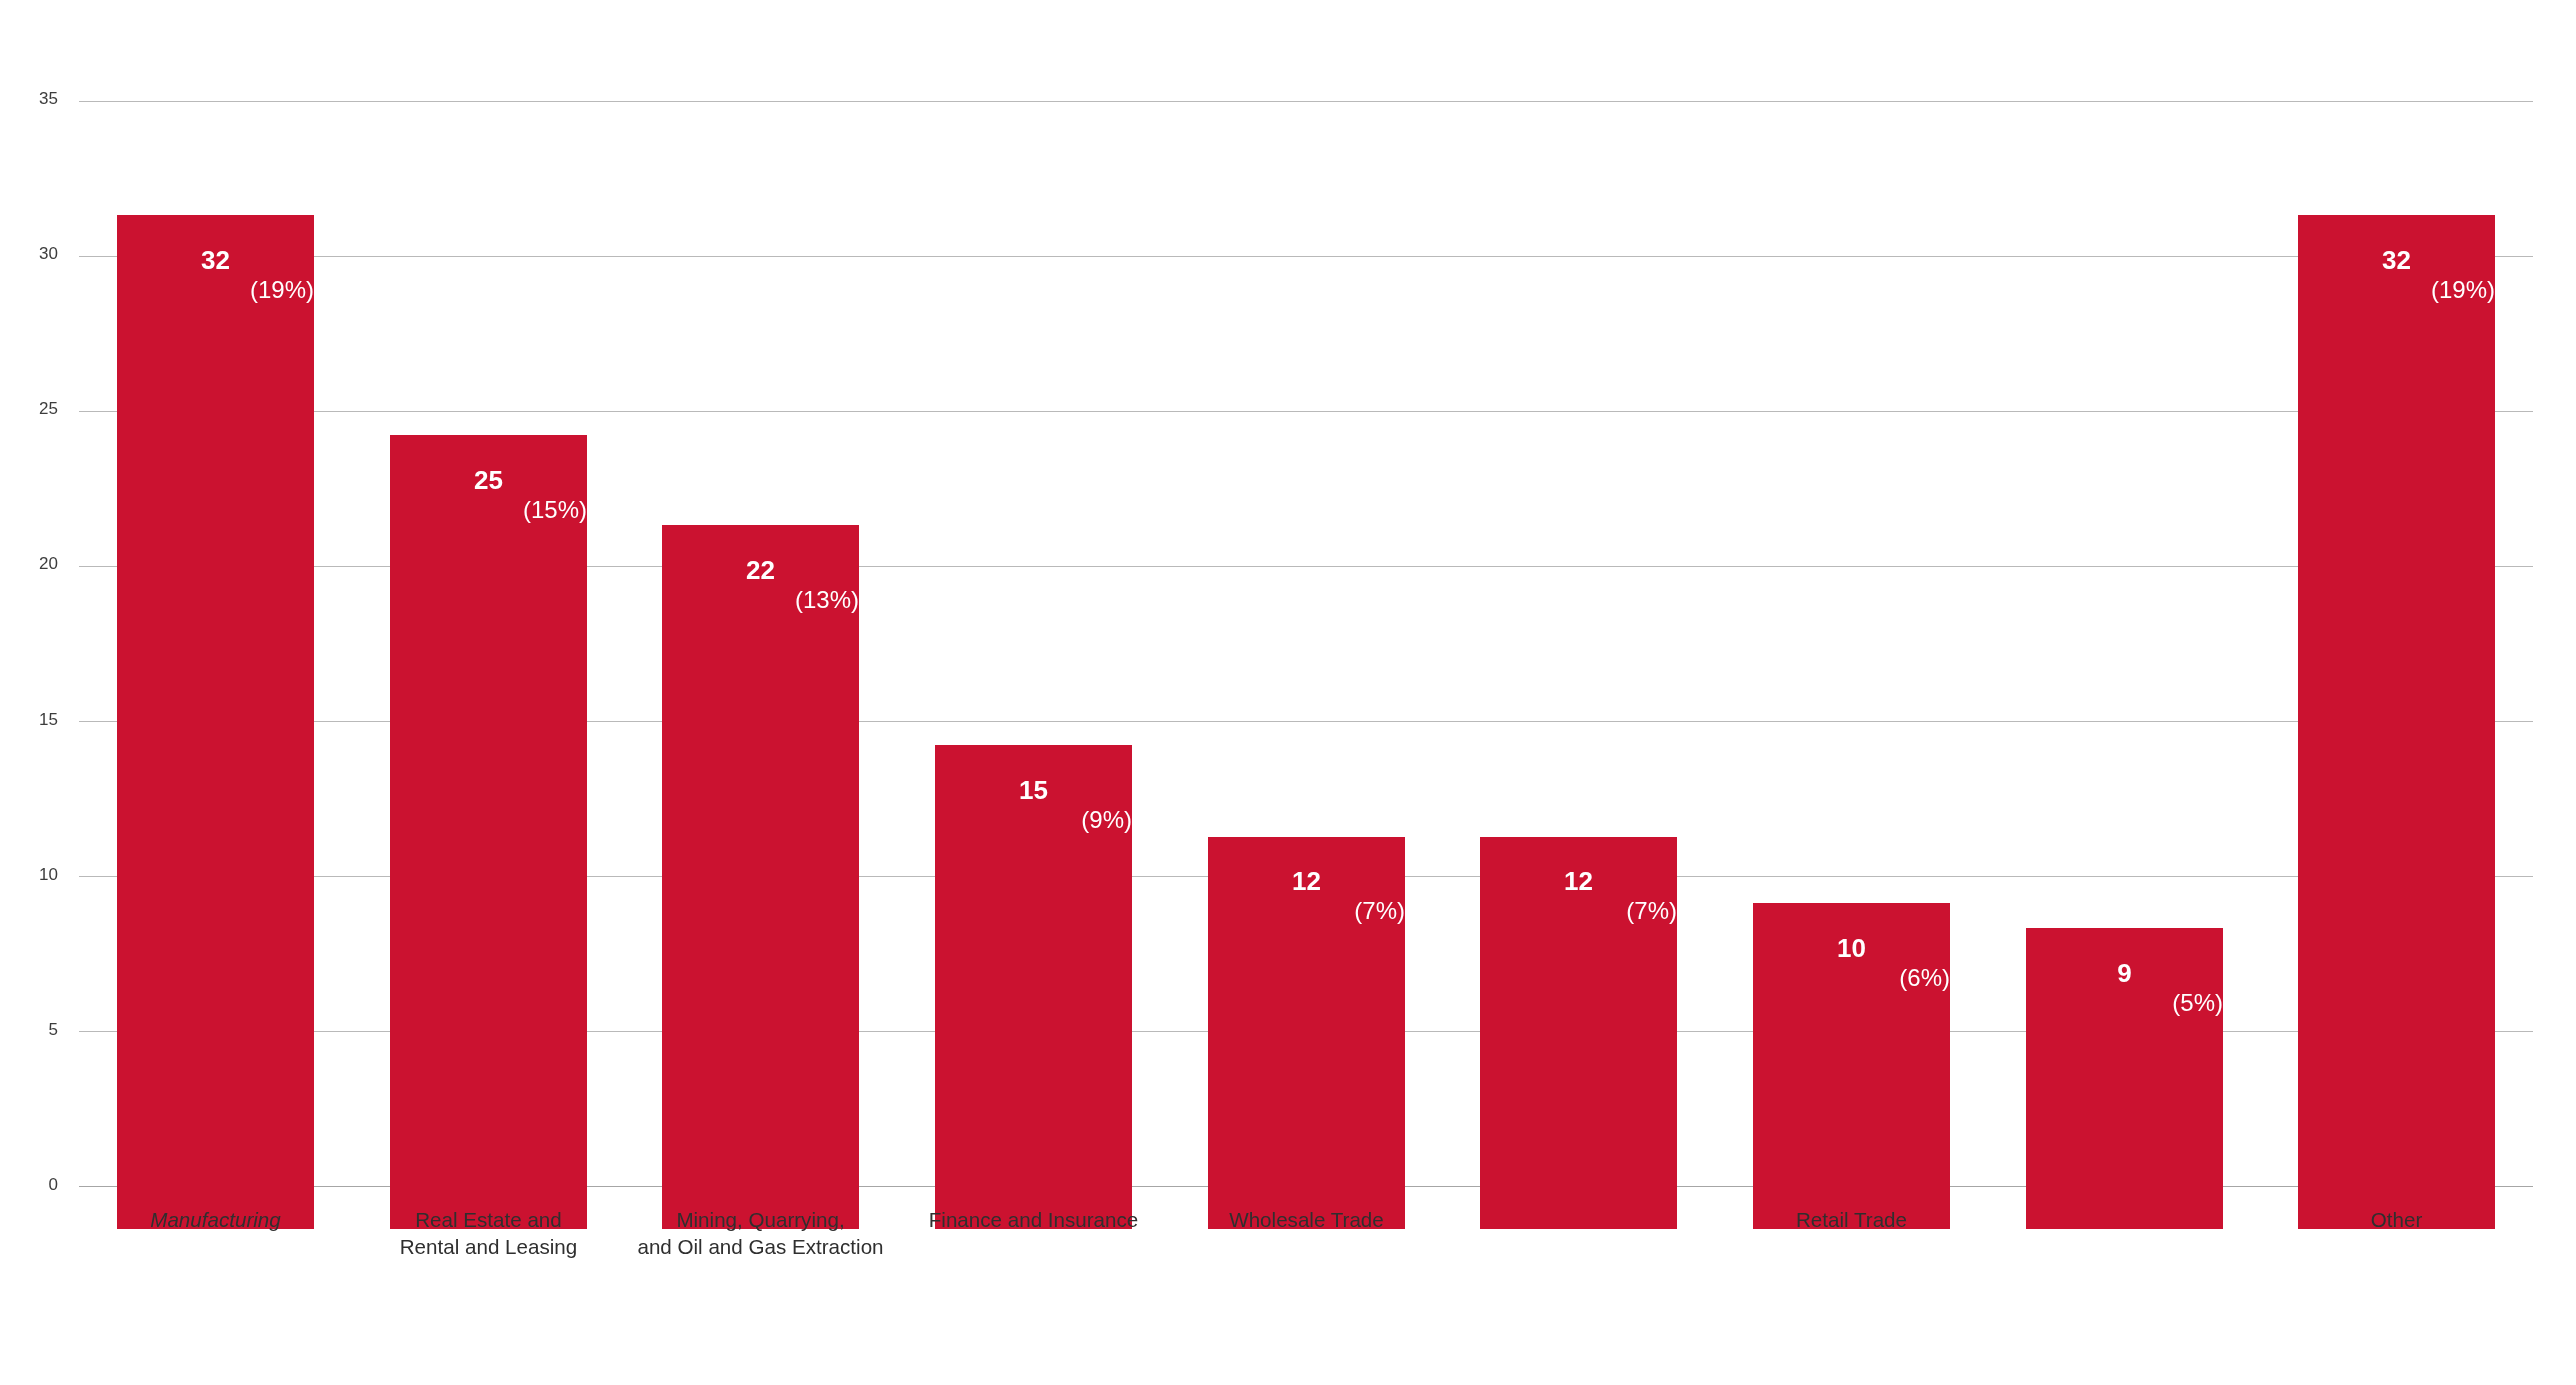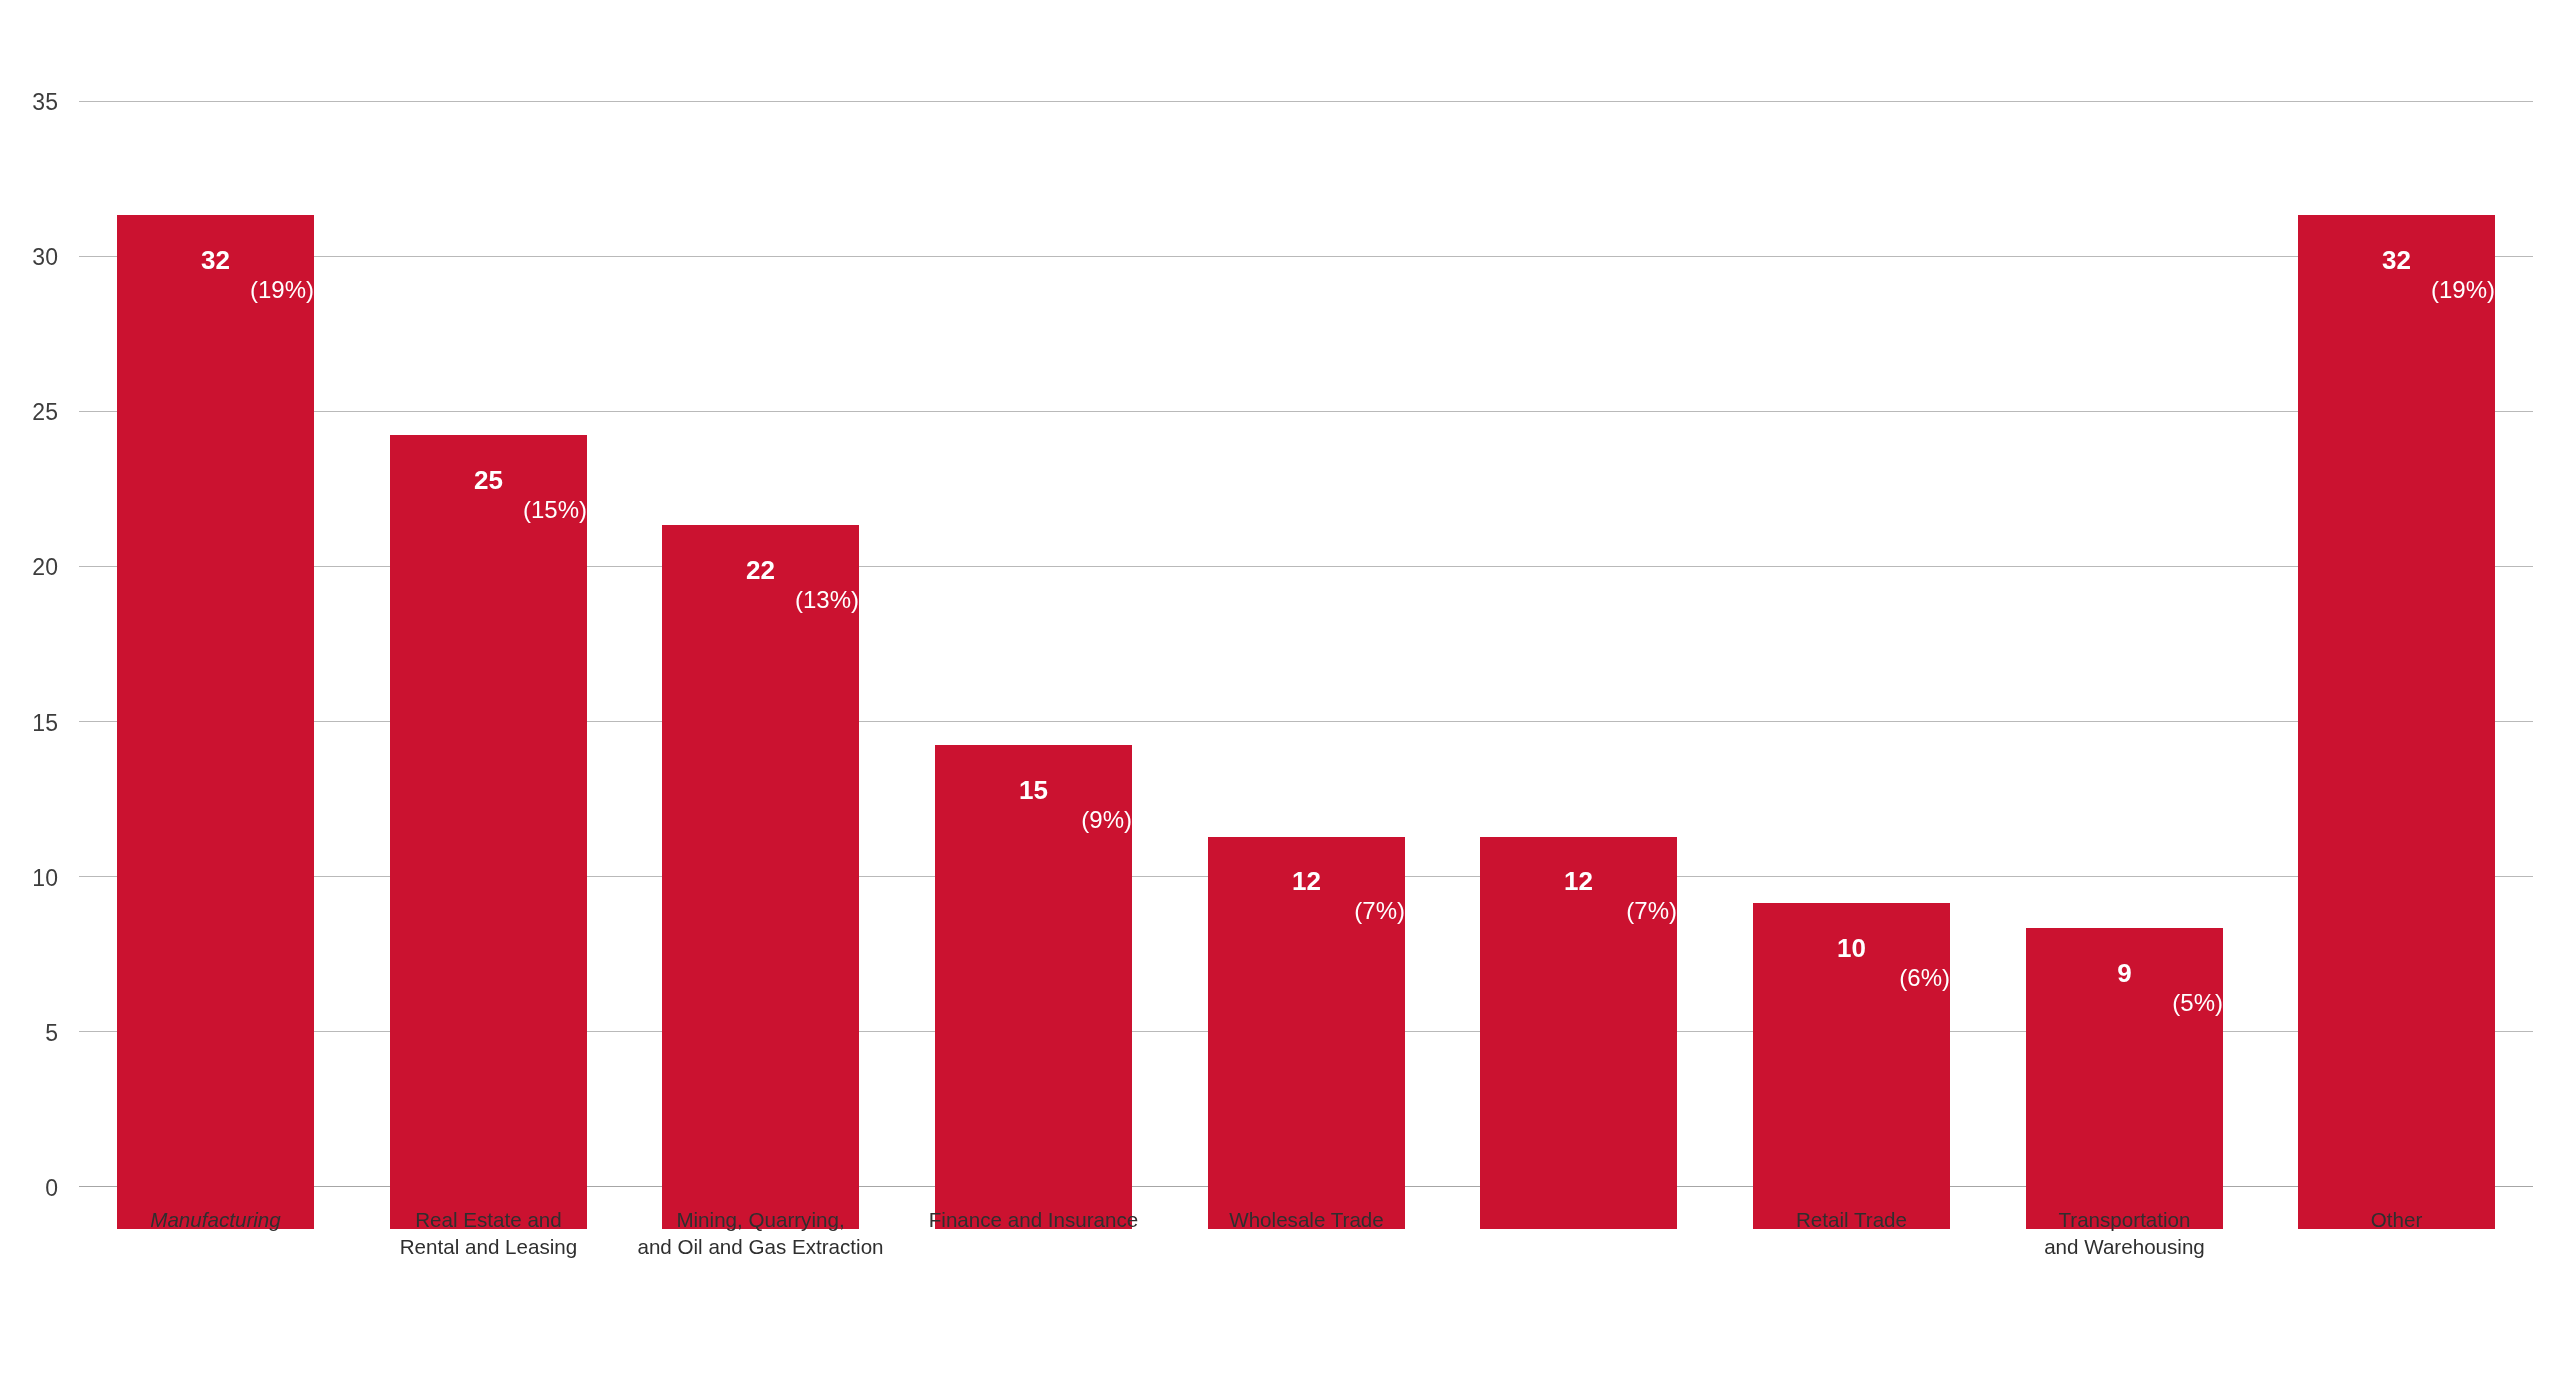--- a/index.html
+++ b/index.html
@@ -39,21 +39,21 @@
   }
   .gridline.baseline {
     background: #a6a6a6;
   }
 
   .ytick-label {
     position: absolute;
     right: 2521px;      
     text-align: right;
     width: 52px;
-    font-size: 23px;
+    font-size: 17px;
     color: #3d3d3d;
     font-family: "Liberation Sans", sans-serif;
     letter-spacing: 0.2px;
   }
 
   .bars-layer {
     position: absolute;
     left: 79px;
     top: 101px;
     width: 2454px;
@@ -199,23 +199,19 @@
       </div>
       <div class="xlabel" style="left: 818px; width: 273px;">
         <span class="ln">Finance and Insurance</span>
       </div>
       <div class="xlabel" style="left: 1091px; width: 273px;">
         <span class="ln">Wholesale Trade</span>
       </div>
       <div class="xlabel" style="left: 1636px; width: 273px;">
         <span class="ln">Retail Trade</span>
       </div>
-      <div class="xlabel" style="left: 1909px; width: 273px;">
-        <span class="ln">Transportation</span>
-        <span class="ln">and Warehousing</span>
-      </div>
       <div class="xlabel" style="left: 2181px; width: 273px;">
         <span class="ln">Other</span>
       </div>
     </div>
 
 </div>
 
 
 </body></html>

